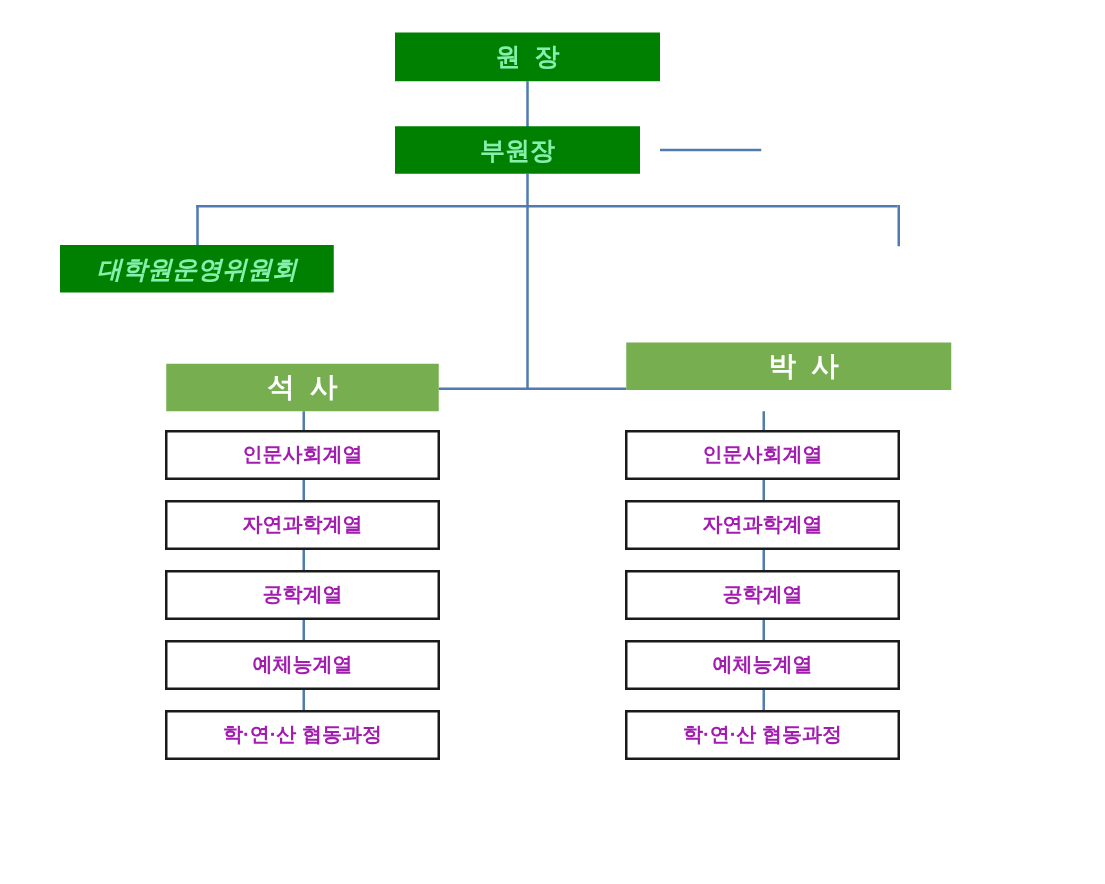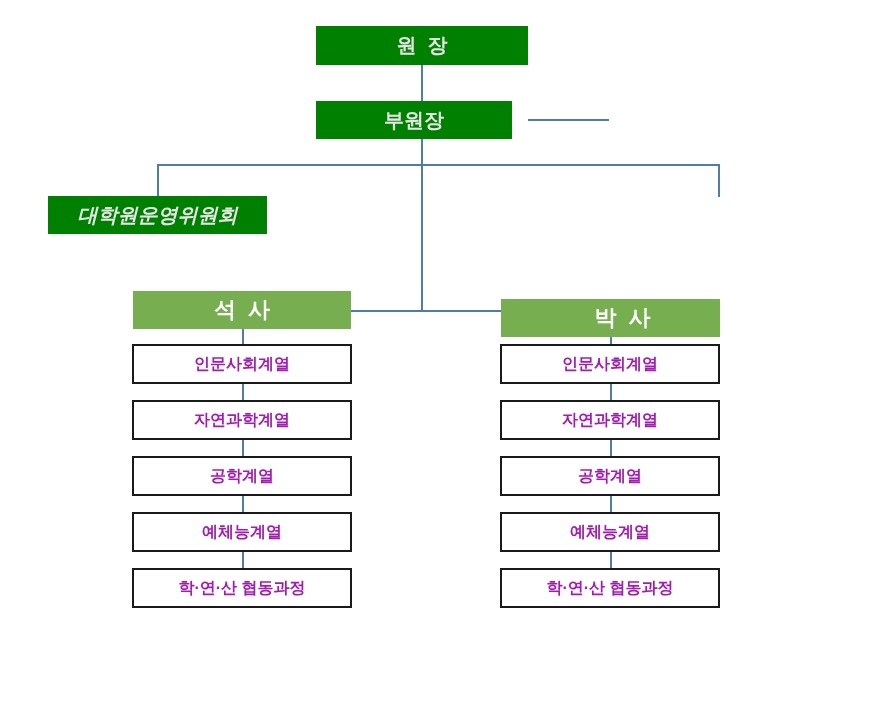--- a/index.html
+++ b/index.html
@@ -19,21 +19,21 @@
   .node{
     position:absolute;
     display:flex;align-items:center;justify-content:center;
     box-sizing:border-box;
     font-weight:bold;
     white-space:pre;
     text-align:center;
   }
   .node.green{
     background:var(--dark-green);
-    color:#e5e5e5;
+    color:#86efac;
     font-size:20px;
   }
   .node.lightgreen{
     background:var(--light-green);
     color:#ffffff;
     font-size:22px;
     text-align:center;
   }
   .node.white{
     background:#ffffff;
@@ -76,21 +76,21 @@
   <div class="node green" style="left:316px;top:26px;width:212px;height:39px;">원  장</div>
 
   <div class="node green" style="left:316px;top:101px;width:196px;height:38px;">부원장</div>
 
 
   <div class="node green" style="left:48px;top:196px;width:219px;height:38px;font-style:italic;">대학원운영위원회</div>
 
 
   <div class="node lightgreen" style="left:133px;top:291px;width:218px;height:38px;">석  사</div>
 
-  <div class="node lightgreen" style="left:501px;top:299px;width:219px;height:38px;padding-left:24px;">박  사</div>
+  <div class="node lightgreen" style="left:501px;top:274px;width:260px;height:38px;padding-left:24px;">박  사</div>
 
   <div class="node white" style="left:132px;top:344px;width:220px;height:40px;">인문사회계열</div>
   <div class="node white" style="left:132px;top:400px;width:220px;height:40px;">자연과학계열</div>
   <div class="node white" style="left:132px;top:456px;width:220px;height:40px;">공학계열</div>
   <div class="node white" style="left:132px;top:512px;width:220px;height:40px;">예체능계열</div>
   <div class="node white" style="left:132px;top:568px;width:220px;height:40px;">학·연·산 협동과정</div>
 
   <div class="node white" style="left:500px;top:344px;width:220px;height:40px;">인문사회계열</div>
   <div class="node white" style="left:500px;top:400px;width:220px;height:40px;">자연과학계열</div>
   <div class="node white" style="left:500px;top:456px;width:220px;height:40px;">공학계열</div>

